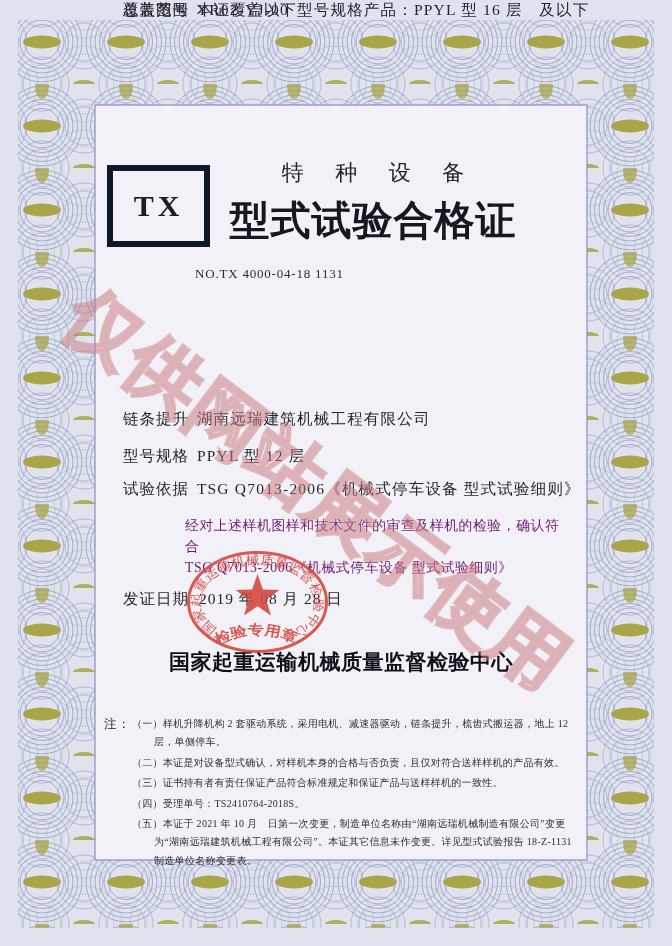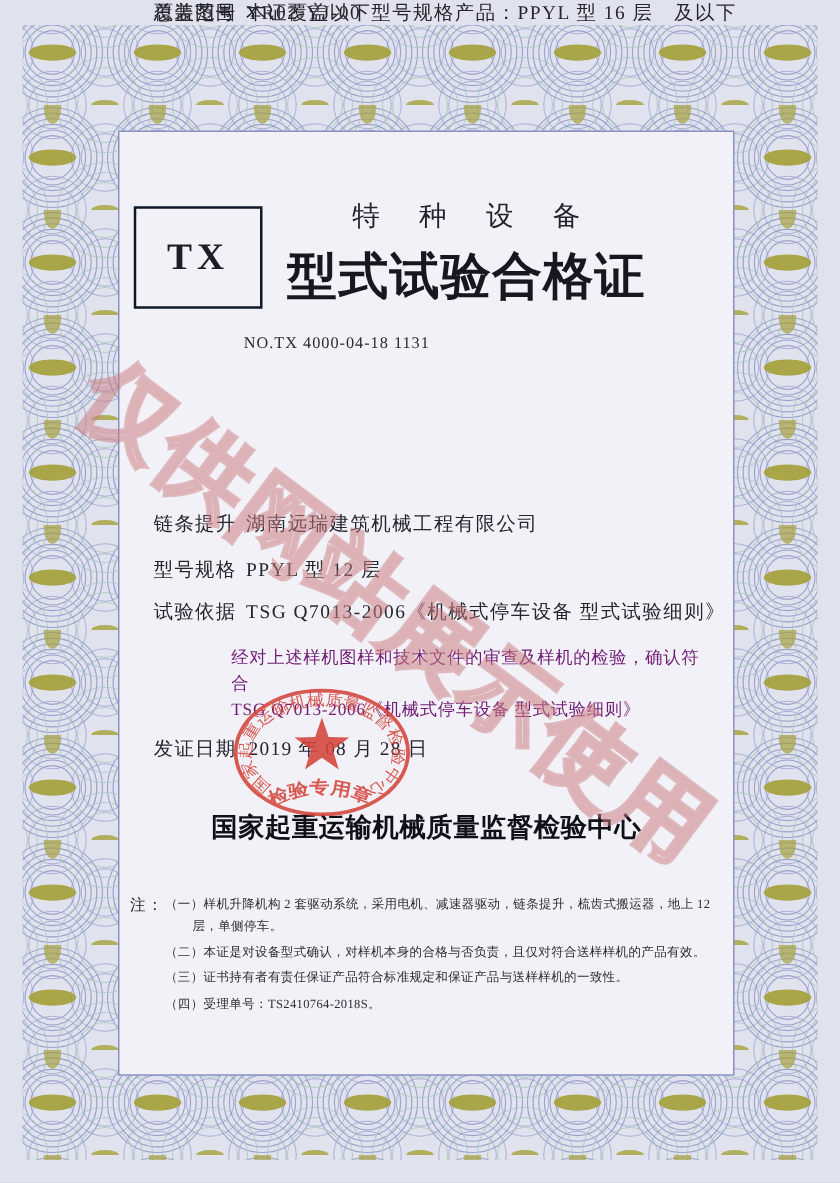--- a/index.html
+++ b/index.html
@@ -7,21 +7,21 @@
     position:relative;width:672px;height:946px;overflow:hidden;
     background:#e0e2ee;
     font-family:"Liberation Serif","DejaVu Serif",serif;
     color:#25252e;
   }
   .layer{position:absolute;left:0;top:0;}
   
   .content{position:absolute;left:0;top:0;width:672px;height:946px;z-index:3;}
   .tx-box{
     position:absolute;left:107px;top:165px;width:103px;height:82px;
-    border:2px solid #0f172a;box-sizing:border-box;
+    border:6px solid #0f172a;box-sizing:border-box;
     display:flex;align-items:center;justify-content:center;
     font-weight:bold;font-size:30px;letter-spacing:4px;color:#1d1d26;
   }
   .title-block{position:absolute;left:212px;top:158px;width:322px;text-align:center;}
   .supertitle{font-size:22px;letter-spacing:13px;text-indent:13px;color:#23232c;text-align:center;}
   .main-title{margin-top:5px;font-size:40px;font-weight:bold;letter-spacing:1px;color:#17171f;white-space:nowrap;}
   .cert-no{position:absolute;left:195px;top:266px;width:322px;text-align:left;
     font-size:13px;letter-spacing:0.8px;color:#2a2a33;}
   .field{position:absolute;left:123px;white-space:nowrap;font-size:15.5px;}
   .field .flabel{display:inline-block;width:70px;letter-spacing:1px;}
@@ -149,20 +149,21 @@
     </div>
 
     <div class="authority">国家起重运输机械质量监督检验中心</div>
 
     <div class="note-mark">注：</div>
     <div class="notes">
       <p>（一）样机升降机构 2 套驱动系统，采用电机、减速器驱动，链条提升，梳齿式搬运器，地上 12 层，单侧停车。</p>
       <p>（二）本证是对设备型式确认，对样机本身的合格与否负责，且仅对符合送样样机的产品有效。</p>
       <p>（三）证书持有者有责任保证产品符合标准规定和保证产品与送样样机的一致性。</p>
       <p>（四）受理单号：TS2410764-2018S。</p>
+      <p>（五）本证于 2021 年 10 月　日第一次变更，制造单位名称由“湖南远瑞机械制造有限公司”变更为“湖南远瑞建筑机械工程有限公司”。本证其它信息未作变更。详见型式试验报告 18-Z-1131 制造单位名称变更表。</p>
     </div>
   </div>
 
   <svg class="layer stamp-svg" width="672" height="946" viewBox="0 0 672 946" aria-hidden="true">
     <g opacity="0.88">
       <ellipse cx="257.5" cy="602" rx="69" ry="49.5" fill="none" stroke="#d5453c" stroke-width="3"></ellipse>
       <path fill="#d5453c" d="M 257.5 574 L 262.9 589.6 L 279.4 589.9 L 266.3 599.8 L 271 615.6 L 257.5 606.2 L 244 615.6 L 248.8 599.8 L 235.6 589.9 L 252.1 589.6 Z"></path>
       <path id="ringPath" d="M 217.2 628.9 A 57 38 0 1 1 297.8 628.9" fill="none"></path>
       <text font-size="12.5" fill="#d5453c" font-family="Liberation Serif, DejaVu Serif, serif">
         <textPath href="#ringPath" textLength="221" lengthAdjust="spacingAndGlyphs">国家起重运输机械质量监督检验中心</textPath>

